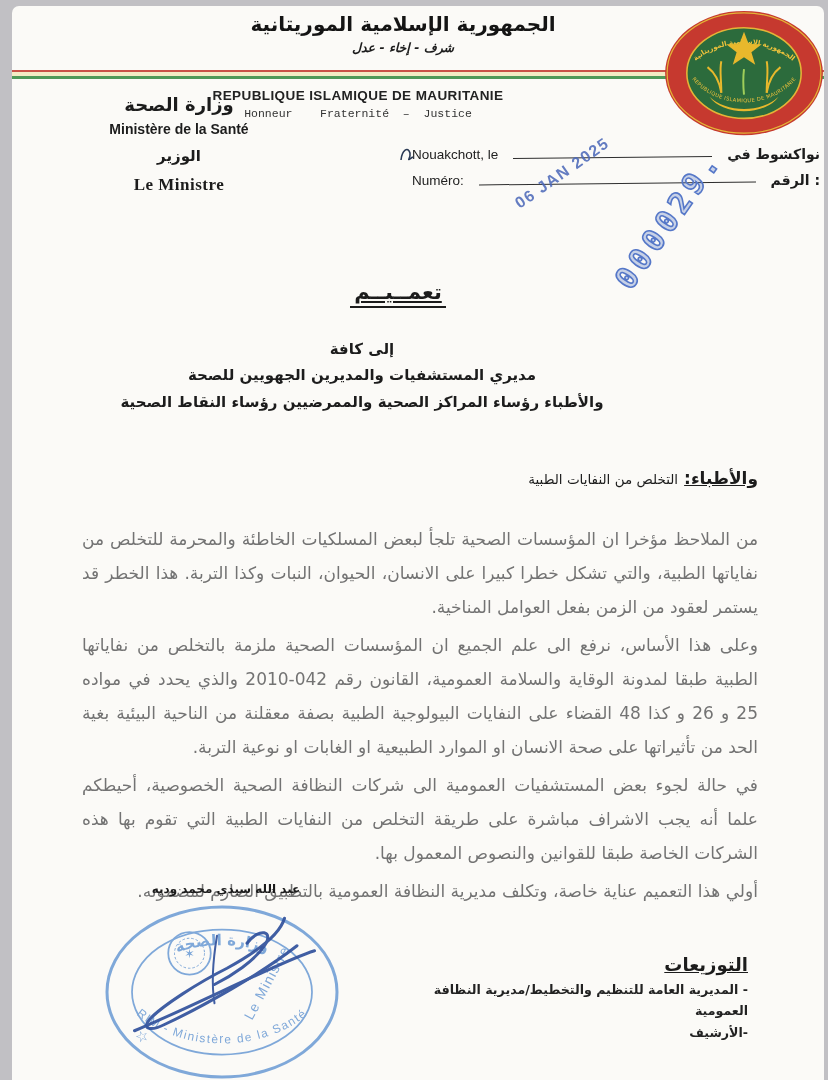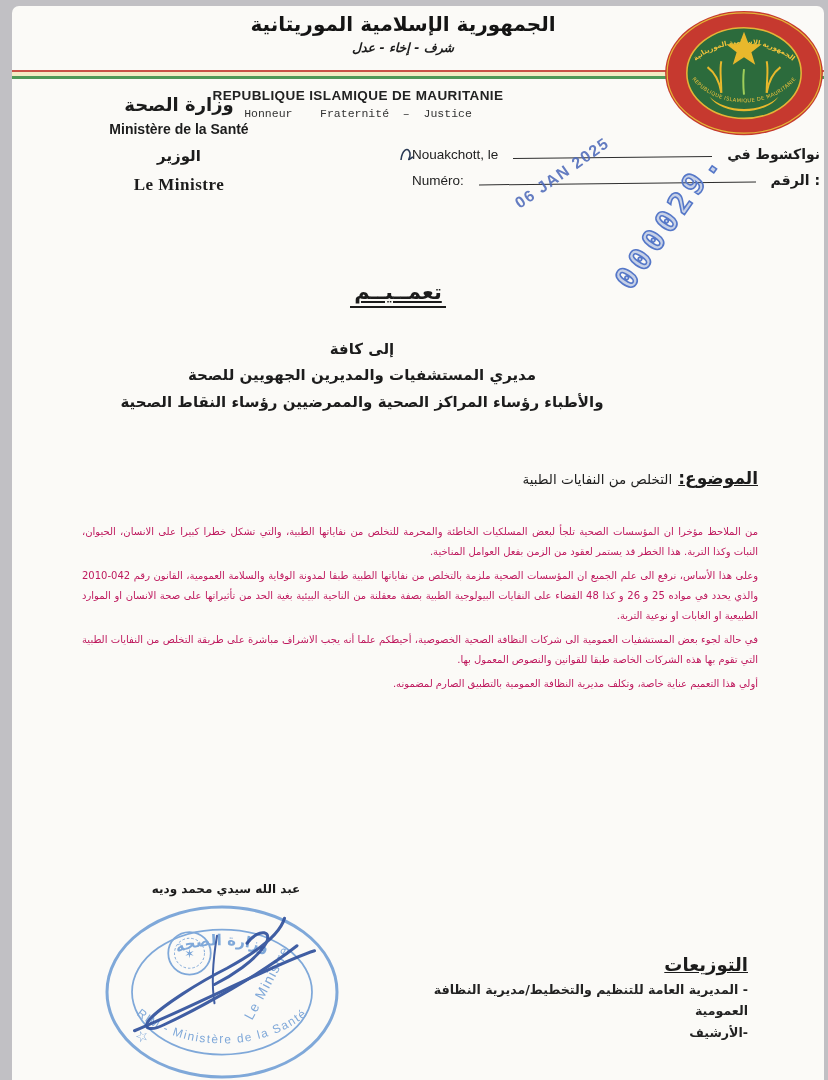--- a/index.html
+++ b/index.html
@@ -44,21 +44,21 @@
   
   .doc-title{position:absolute;top:238px;left:0;right:40px;text-align:center;margin-top:36px;}
   .doc-title span{display:inline-block;font-size:21px;font-weight:700;
     text-decoration:underline;border-bottom:2px solid #1c1c1c;padding:0 4px 2px;}
   .addressees{position:absolute;top:330px;left:0;right:112px;text-align:center;direction:rtl;
     font-weight:700;font-size:15px;line-height:1.75;}
   .subject{position:absolute;top:462px;right:66px;direction:rtl;font-size:13.5px;}
   .subject-label{font-size:17px;font-weight:700;text-decoration:underline;margin-left:6px;}
   
   .body-text{position:absolute;top:516px;left:70px;right:66px;direction:rtl;
-    text-align:justify;font-size:10px;line-height:2.0;color:#be185d;}
+    text-align:justify;font-size:17px;line-height:2.0;color:#737373;}
   .body-text p{margin:0 0 4px;}
   
   .signature-name{position:absolute;top:876px;left:78px;width:272px;text-align:center;direction:rtl;
     font-size:12px;font-weight:700;}
   .stamp{position:absolute;left:85px;top:892px;width:250px;height:188px;}
   
   .distribution{position:absolute;top:948px;right:76px;width:340px;direction:rtl;text-align:right;}
   .dist-title{display:inline-block;font-size:18px;font-weight:700;text-decoration:underline;margin-left:34px;margin-bottom:4px;}
   .dist-item{font-size:12.6px;line-height:1.7;font-weight:700;color:#222;}
 </style>
@@ -127,21 +127,21 @@
     <span>تعمــيــم</span>
   </div>
 
   <div class="addressees">
     <div>إلى كافة</div>
     <div>مديري المستشفيات والمديرين الجهويين للصحة</div>
     <div>والأطباء رؤساء المراكز الصحية والممرضيين رؤساء النقاط الصحية</div>
   </div>
 
   <div class="subject">
-    <span class="subject-label">الموضوع:</span><span>التخلص من النفايات الطبية</span>
+    <span class="subject-label">والأطباء:</span><span>التخلص من النفايات الطبية</span>
   </div>
 
   <div class="body-text">
     <p>من الملاحظ مؤخرا ان المؤسسات الصحية تلجأ لبعض المسلكيات الخاطئة والمحرمة للتخلص من نفاياتها الطبية، والتي تشكل خطرا كبيرا على الانسان، الحيوان، النبات وكذا التربة. هذا الخطر قد يستمر لعقود من الزمن بفعل العوامل المناخية.</p>
     <p>وعلى هذا الأساس، نرفع الى علم الجميع ان المؤسسات الصحية ملزمة بالتخلص من نفاياتها الطبية طبقا لمدونة الوقاية والسلامة العمومية، القانون رقم 042-2010 والذي يحدد في مواده 25 و 26 و كذا 48 القضاء على النفايات البيولوجية الطبية بصفة معقلنة من الناحية البيئية بغية الحد من تأثيراتها على صحة الانسان او الموارد الطبيعية او الغابات او نوعية التربة.</p>
     <p>في حالة لجوء بعض المستشفيات العمومية الى شركات النظافة الصحية الخصوصية، أحيطكم علما أنه يجب الاشراف مباشرة على طريقة التخلص من النفايات الطبية التي تقوم بها هذه الشركات الخاصة طبقا للقوانين والنصوص المعمول بها.</p>
     <p>أولي هذا التعميم عناية خاصة، وتكلف مديرية النظافة العمومية بالتطبيق الصارم لمضمونه.</p>
   </div>
 
   <div class="signature-name">عبد الله سيدي محمد وديه</div>

